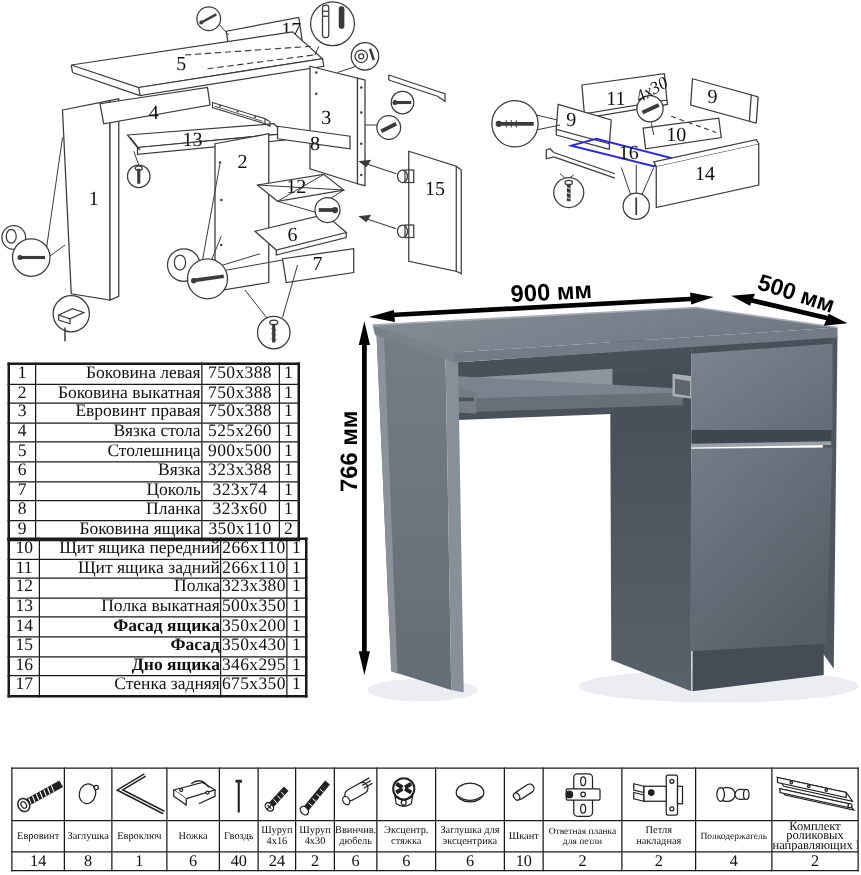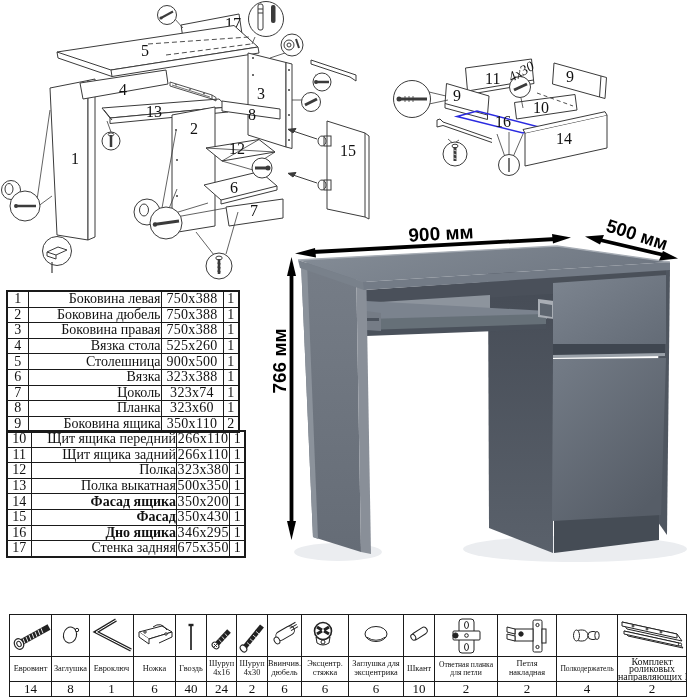--- a/index.html
+++ b/index.html
@@ -345,27 +345,27 @@
       </colgroup>
 <tbody>
         <tr>
           <td class="n">1</td>
           <td class="nm">Боковина левая</td>
           <td class="sz">750х388</td>
           <td class="n">1</td>
         </tr>
 <tr>
           <td class="n">2</td>
-          <td class="nm">Боковина дюбель</td>
+          <td class="nm">Боковина выкатная</td>
           <td class="sz">750х388</td>
           <td class="n">1</td>
         </tr>
 <tr>
           <td class="n">3</td>
-          <td class="nm">Боковина правая</td>
+          <td class="nm">Евровинт правая</td>
           <td class="sz">750х388</td>
           <td class="n">1</td>
         </tr>
 <tr>
           <td class="n">4</td>
           <td class="nm">Вязка стола</td>
           <td class="sz">525х260</td>
           <td class="n">1</td>
         </tr>
 <tr>

